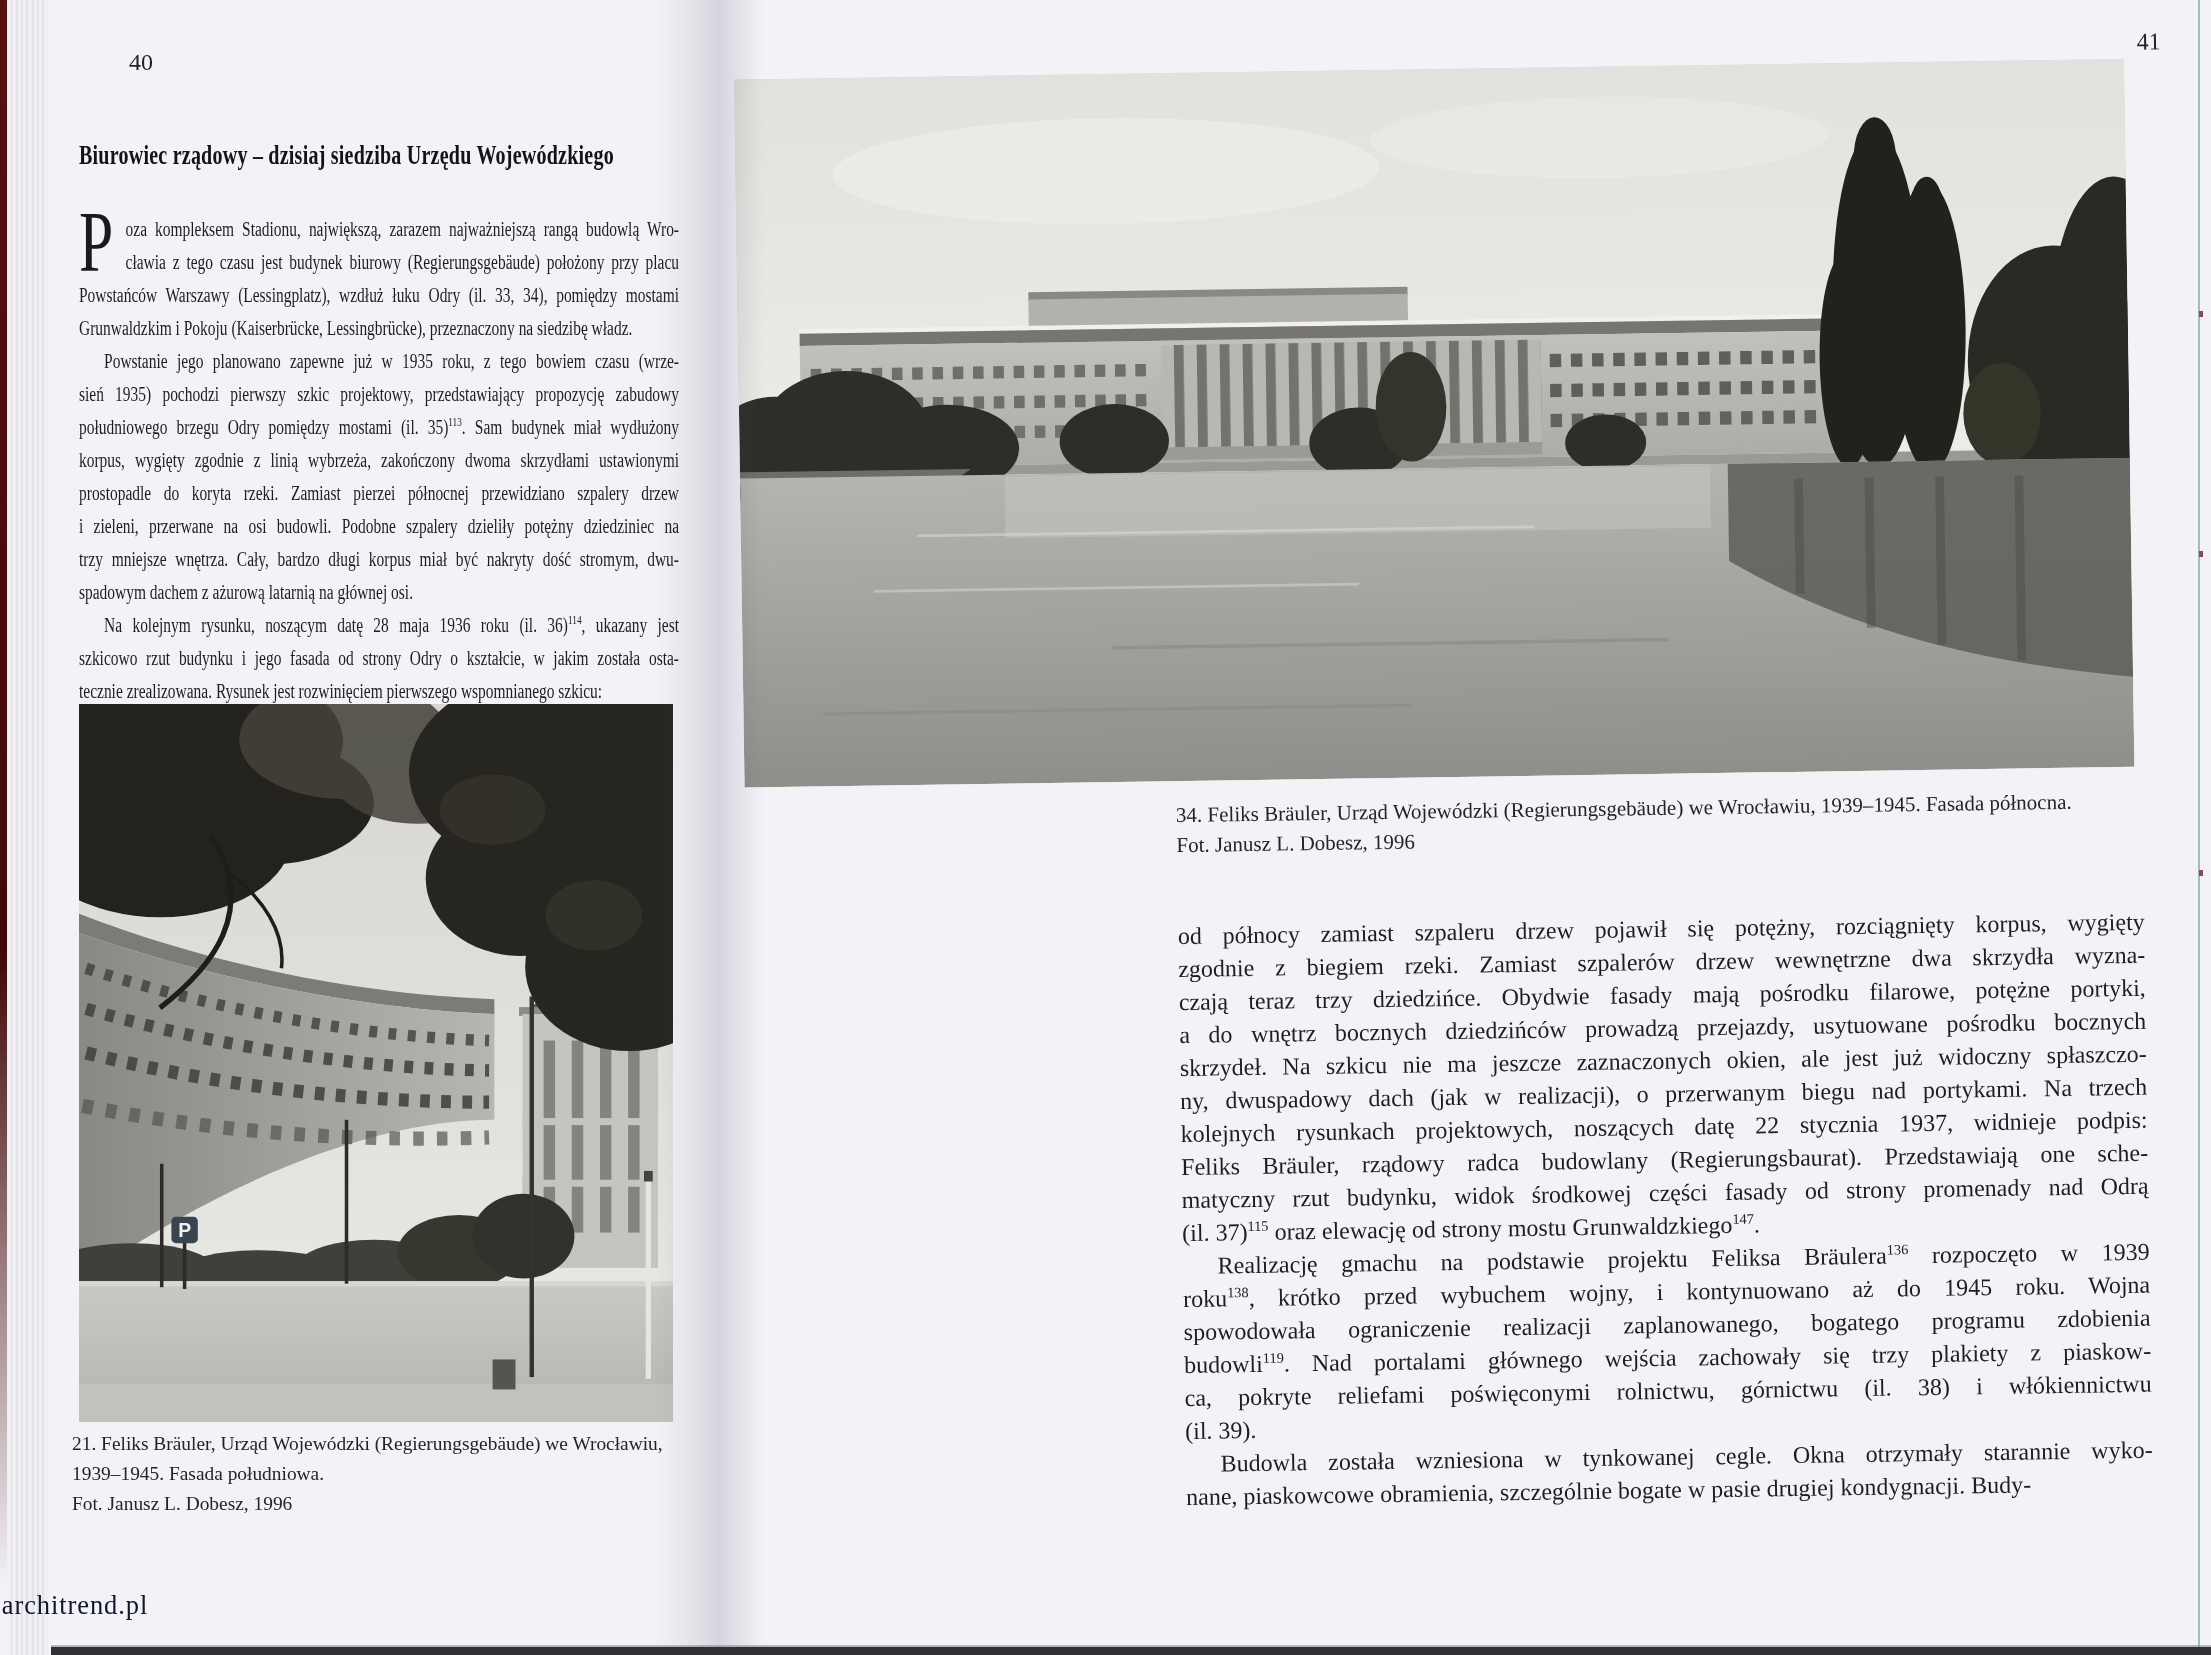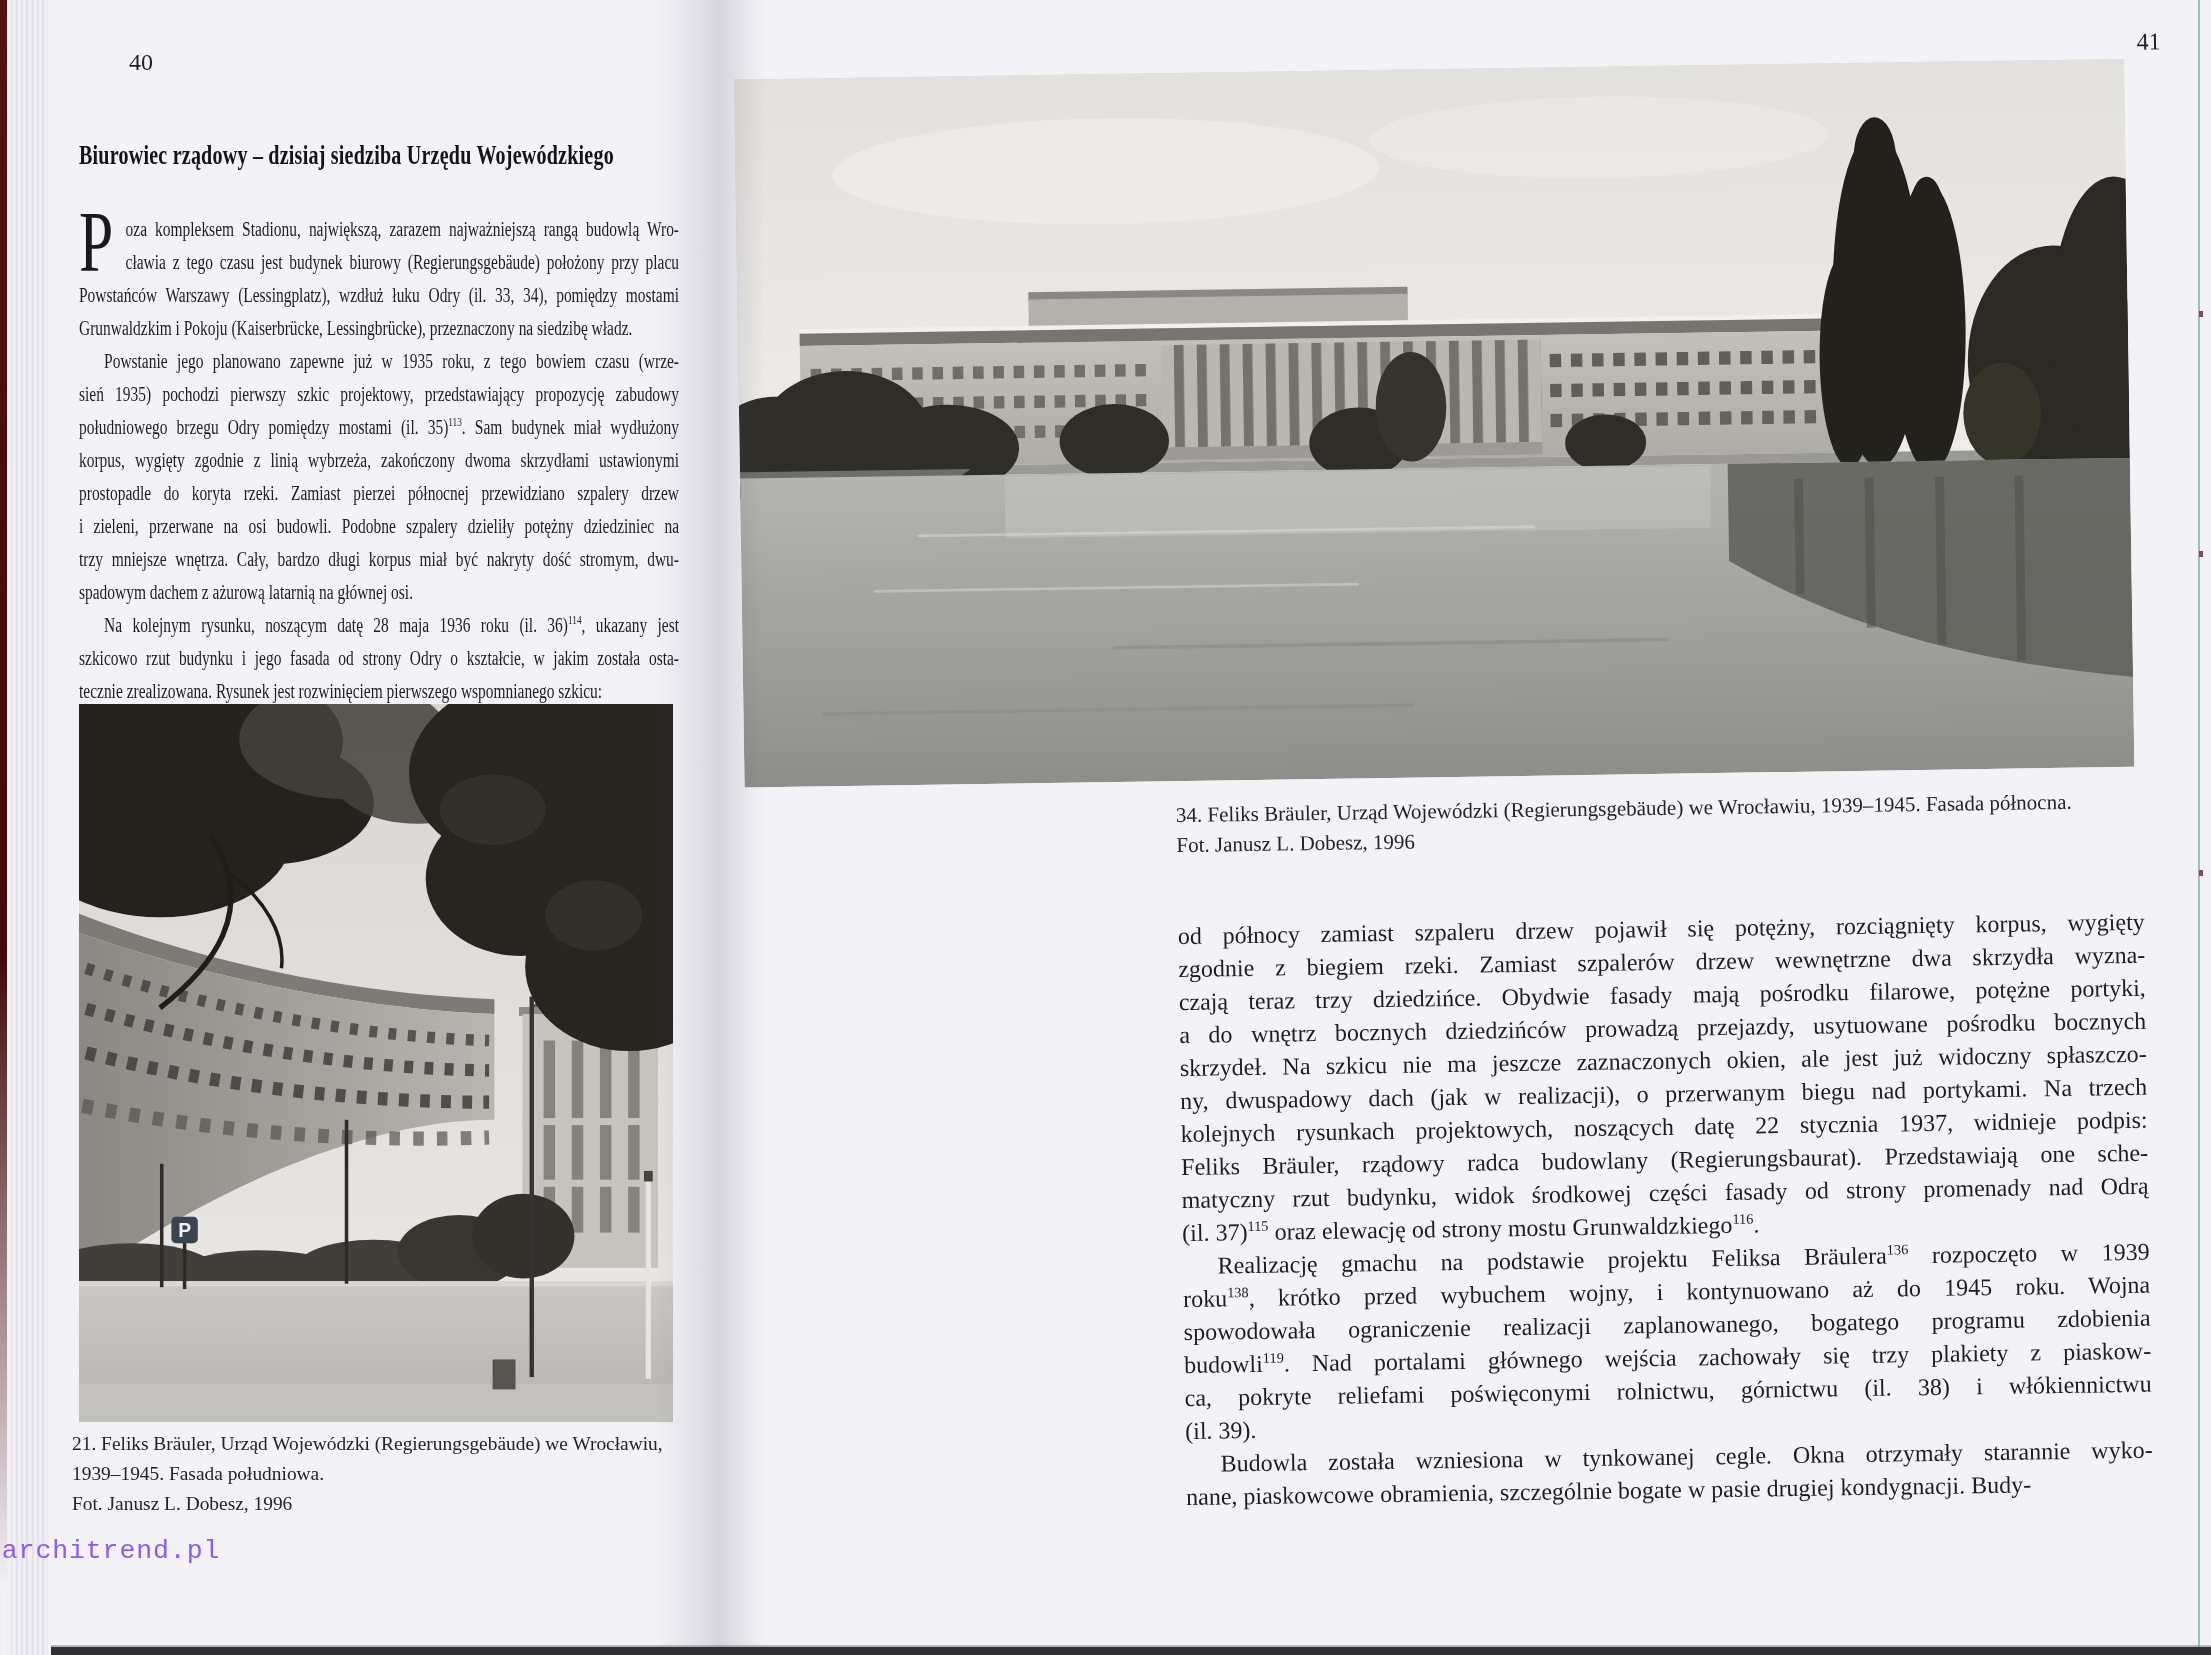--- a/index.html
+++ b/index.html
@@ -9,22 +9,22 @@
   .spine-strip{position:absolute;left:0;top:0;width:7px;height:1588px;
      background:linear-gradient(180deg,#571111 0%,#410909 60%,rgba(65,9,9,0) 100%);}
   .page-edges{position:absolute;left:7px;top:0;width:41px;height:1655px;opacity:.75;
      background:repeating-linear-gradient(90deg,#efeef3 0 3.5px,#dddce3 3.5px 5.3px);}
   .gutter{position:absolute;left:655px;top:0;width:109px;height:1655px;
      background:linear-gradient(90deg,rgba(70,70,95,0) 0%,rgba(70,70,95,.10) 40%,rgba(70,70,95,.17) 58%,rgba(70,70,95,0) 100%);}
   .bottom-bar{position:absolute;left:51px;right:0;bottom:0;height:8px;background:#323236;
      box-shadow:0 -1.8px 0 rgba(120,120,125,.55);}
   .right-edge-line{position:absolute;left:2198px;top:0;width:1.8px;height:1655px;background:#a2bcb8;}
   .edge-dot{position:absolute;width:3.5px;height:6.2px;background:#8a4a52;left:2199px;}
-  .watermark{position:absolute;left:1.8px;top:1536px;font-family:Liberation Mono, monospace;
-     font-size:26.5px;color:#8b5cf6;letter-spacing:0.9px;}
+  .watermark{position:absolute;left:1.8px;top:1590px;font-family:Liberation Serif, serif;
+     font-size:26.5px;color:#0f172a;letter-spacing:0.9px;}
   
   .pagenum{position:absolute;font-size:24px;color:#232227;}
   .left-text{position:absolute;left:79px;top:132px;width:838px;transform:scaleX(.716);transform-origin:0 0;font-size:21.6px;}
   .left-text h1{font-size:28px;font-weight:bold;margin:7px 0 42px 0;letter-spacing:0.3px;color:#141318;}
   .right-wrap{position:absolute;left:739px;top:0;width:1422px;height:1655px;transform:rotate(-.85deg);transform-origin:50% 45%;}
   .right-text{position:absolute;left:436px;top:916px;width:967px;font-size:24px;}
   .para{position:relative;}
   .tline{line-height:33px;text-align:justify;text-align-last:justify;}
   .tline.last{text-align-last:left;}
   .tline.indent{text-indent:35px;}
@@ -270,21 +270,21 @@
           <div class="para">
             <div class="tline">od północy zamiast szpaleru drzew pojawił się potężny, rozciągnięty korpus, wygięty</div>
             <div class="tline">zgodnie z biegiem rzeki. Zamiast szpalerów drzew wewnętrzne dwa skrzydła wyzna-</div>
             <div class="tline">czają teraz trzy dziedzińce. Obydwie fasady mają pośrodku filarowe, potężne portyki,</div>
             <div class="tline">a do wnętrz bocznych dziedzińców prowadzą przejazdy, usytuowane pośrodku bocznych</div>
             <div class="tline">skrzydeł. Na szkicu nie ma jeszcze zaznaczonych okien, ale jest już widoczny spłaszczo-</div>
             <div class="tline">ny, dwuspadowy dach (jak w realizacji), o przerwanym biegu nad portykami. Na trzech</div>
             <div class="tline">kolejnych rysunkach projektowych, noszących datę 22 stycznia 1937, widnieje podpis:</div>
             <div class="tline">Feliks Bräuler, rządowy radca budowlany (Regierungsbaurat). Przedstawiają one sche-</div>
             <div class="tline">matyczny rzut budynku, widok środkowej części fasady od strony promenady nad Odrą</div>
-            <div class="tline last">(il. 37)<sup>115</sup> oraz elewację od strony mostu Grunwaldzkiego<sup>116</sup>.</div>
+            <div class="tline last">(il. 37)<sup>115</sup> oraz elewację od strony mostu Grunwaldzkiego<sup>147</sup>.</div>
           </div>
           <div class="para">
             <div class="tline indent">Realizację gmachu na podstawie projektu Feliksa Bräulera<sup>136</sup> rozpoczęto w 1939</div>
             <div class="tline">roku<sup>138</sup>, krótko przed wybuchem wojny, i kontynuowano aż do 1945 roku. Wojna</div>
             <div class="tline">spowodowała ograniczenie realizacji zaplanowanego, bogatego programu zdobienia</div>
             <div class="tline">budowli<sup>119</sup>. Nad portalami głównego wejścia zachowały się trzy plakiety z piaskow-</div>
             <div class="tline">ca, pokryte reliefami poświęconymi rolnictwu, górnictwu (il. 38) i włókiennictwu</div>
             <div class="tline last">(il. 39).</div>
           </div>
           <div class="para">

